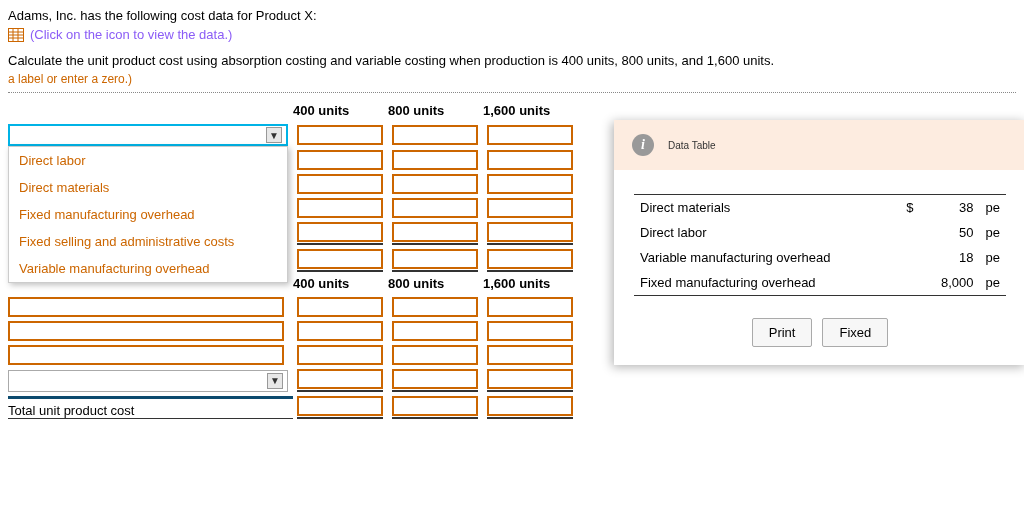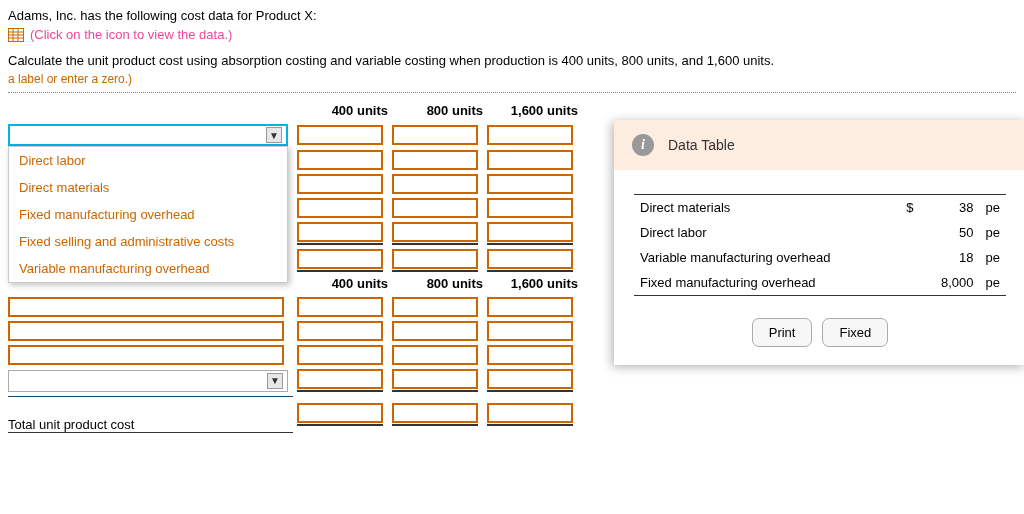--- a/index.html
+++ b/index.html
@@ -1,54 +1,54 @@
 <!DOCTYPE html>
 <html><head>
 <meta charset="utf-8">
 <style>
 * { box-sizing: border-box; margin: 0; padding: 0; }
 body { font-family: Arial, sans-serif; font-size: 13px; color: #000; background: #fff; padding: 8px; width: 1024px; height: 514px; overflow: hidden; position: relative; }
 .intro { margin-bottom: 4px; }
 .data-link { display: flex; align-items: center; gap: 6px; margin-bottom: 8px; }
 .table-icon { width: 16px; height: 14px; display: inline-block; }
-.data-link-text { color: #ec4899; font-weight: normal; }
+.data-link-text { color: #8b5cf6; font-weight: normal; }
 .question-text { margin-bottom: 4px; margin-top: 11px; }
 .hint-text { color: #cc6600; font-size: 12px; }
 hr.sep { border: none; border-top: 1px dotted #888; margin: 6px 0 10px 0; }
 .work-area { display: flex; gap: 0; }
 .left-col { width: 620px; }
 .headers-row { display: flex; margin-left: 285px; font-weight: bold; margin-bottom: 6px; }
-.hcell { width: 95px; text-align: right; }
+.hcell { width: 95px; text-align: left; }
 .row { display: flex; align-items: center; margin-bottom: 4px; position: relative; }
 .label-cell { width: 285px; display: flex; align-items: center; }
 .input-cell { width: 95px; padding: 0 4px; }
 .num-input { width: 86px; height: 20px; border: 2px solid #cc6600; background: #fff; padding: 0 4px; font-size: 12px; }
 .dropdown-wrap { position: relative; width: 280px; }
 .dropdown-select { width: 280px; height: 22px; border: 2px solid #00b3e6; background: #fff; position: relative; display:flex; align-items:center; justify-content:flex-end; padding-right:4px;}
 .dropdown-arrow { width: 16px; height: 16px; background:#e8e8e8; border:1px solid #999; display:flex; align-items:center; justify-content:center; font-size:10px; color:#333;}
 .dropdown-list { position: absolute; top: 22px; left: 0; width: 280px; background: #fff; border: 1px solid #ccc; box-shadow: 2px 2px 6px rgba(0,0,0,0.25); z-index: 5; }
 .dropdown-item { padding: 6px 10px; color: #cc6600; font-size: 13px; cursor: pointer; }
-.total-row .label-cell { border-top: 1px solid #0c4a6e; padding-top: 20px; }
+.total-row .label-cell { border-top: 3px solid #0c4a6e; padding-top: 4px; }
 .total-underline { border-bottom: 1px solid #333; }
 .thick-underline { width:86px; height:2px; background:#333; margin-top:1px;}
 .mid-text { color: #000; margin: 6px 0 8px 0; font-size:13px; }
 .select-plain { width:280px; height:22px; border:1px solid #aaa; background:#fff; display:flex; align-items:center; justify-content:flex-end; padding-right:4px;}
 
 
 .data-modal { position: absolute; top: 120px; right: -2px; width: 412px; background: #fff; box-shadow: -2px 2px 10px rgba(0,0,0,0.3); z-index: 20; }
 .modal-header { background: #fdece0; padding: 14px 18px; display: flex; align-items: center; gap: 14px; }
 .info-icon { width: 22px; height: 22px; border-radius: 50%; background: #999; color: #fff; display: flex; align-items: center; justify-content: center; font-family: Georgia, serif; font-style: italic; font-weight: bold; font-size: 14px; }
-.modal-title { font-size: 14px; color: #333; }
+.modal-title { font-size: 10px; color: #333; }
 .modal-body { padding: 24px 20px 18px 20px; }
 .data-table { width: 100%; border-top: 1px solid #333; border-bottom: 1px solid #333; border-collapse: collapse; }
 .data-table td { padding: 5px 6px; font-size: 13px; }
 .data-table td.amt { text-align: right; width: 60px; }
 .data-table td.unit { width: 22px; text-align: right; }
 .modal-buttons { display: flex; justify-content: center; gap: 10px; margin-top: 22px; }
-.btn { padding: 6px 16px; border: 1px solid #aaa; background: #f7f7f7; font-size: 13px; cursor: pointer; border-radius: 7px; }
+.btn { padding: 6px 16px; border: 1px solid #aaa; background: #f7f7f7; font-size: 13px; cursor: pointer; border-radius: 2px; }
 </style>
 </head>
 <body>
 
 <div class="intro">Adams, Inc. has the following cost data for Product X:</div>
 
 <div class="data-link">
   <span class="table-icon">
     <svg width="16" height="14" viewBox="0 0 16 14">
       <rect x="0" y="0" width="16" height="14" fill="#cc6600"></rect>

